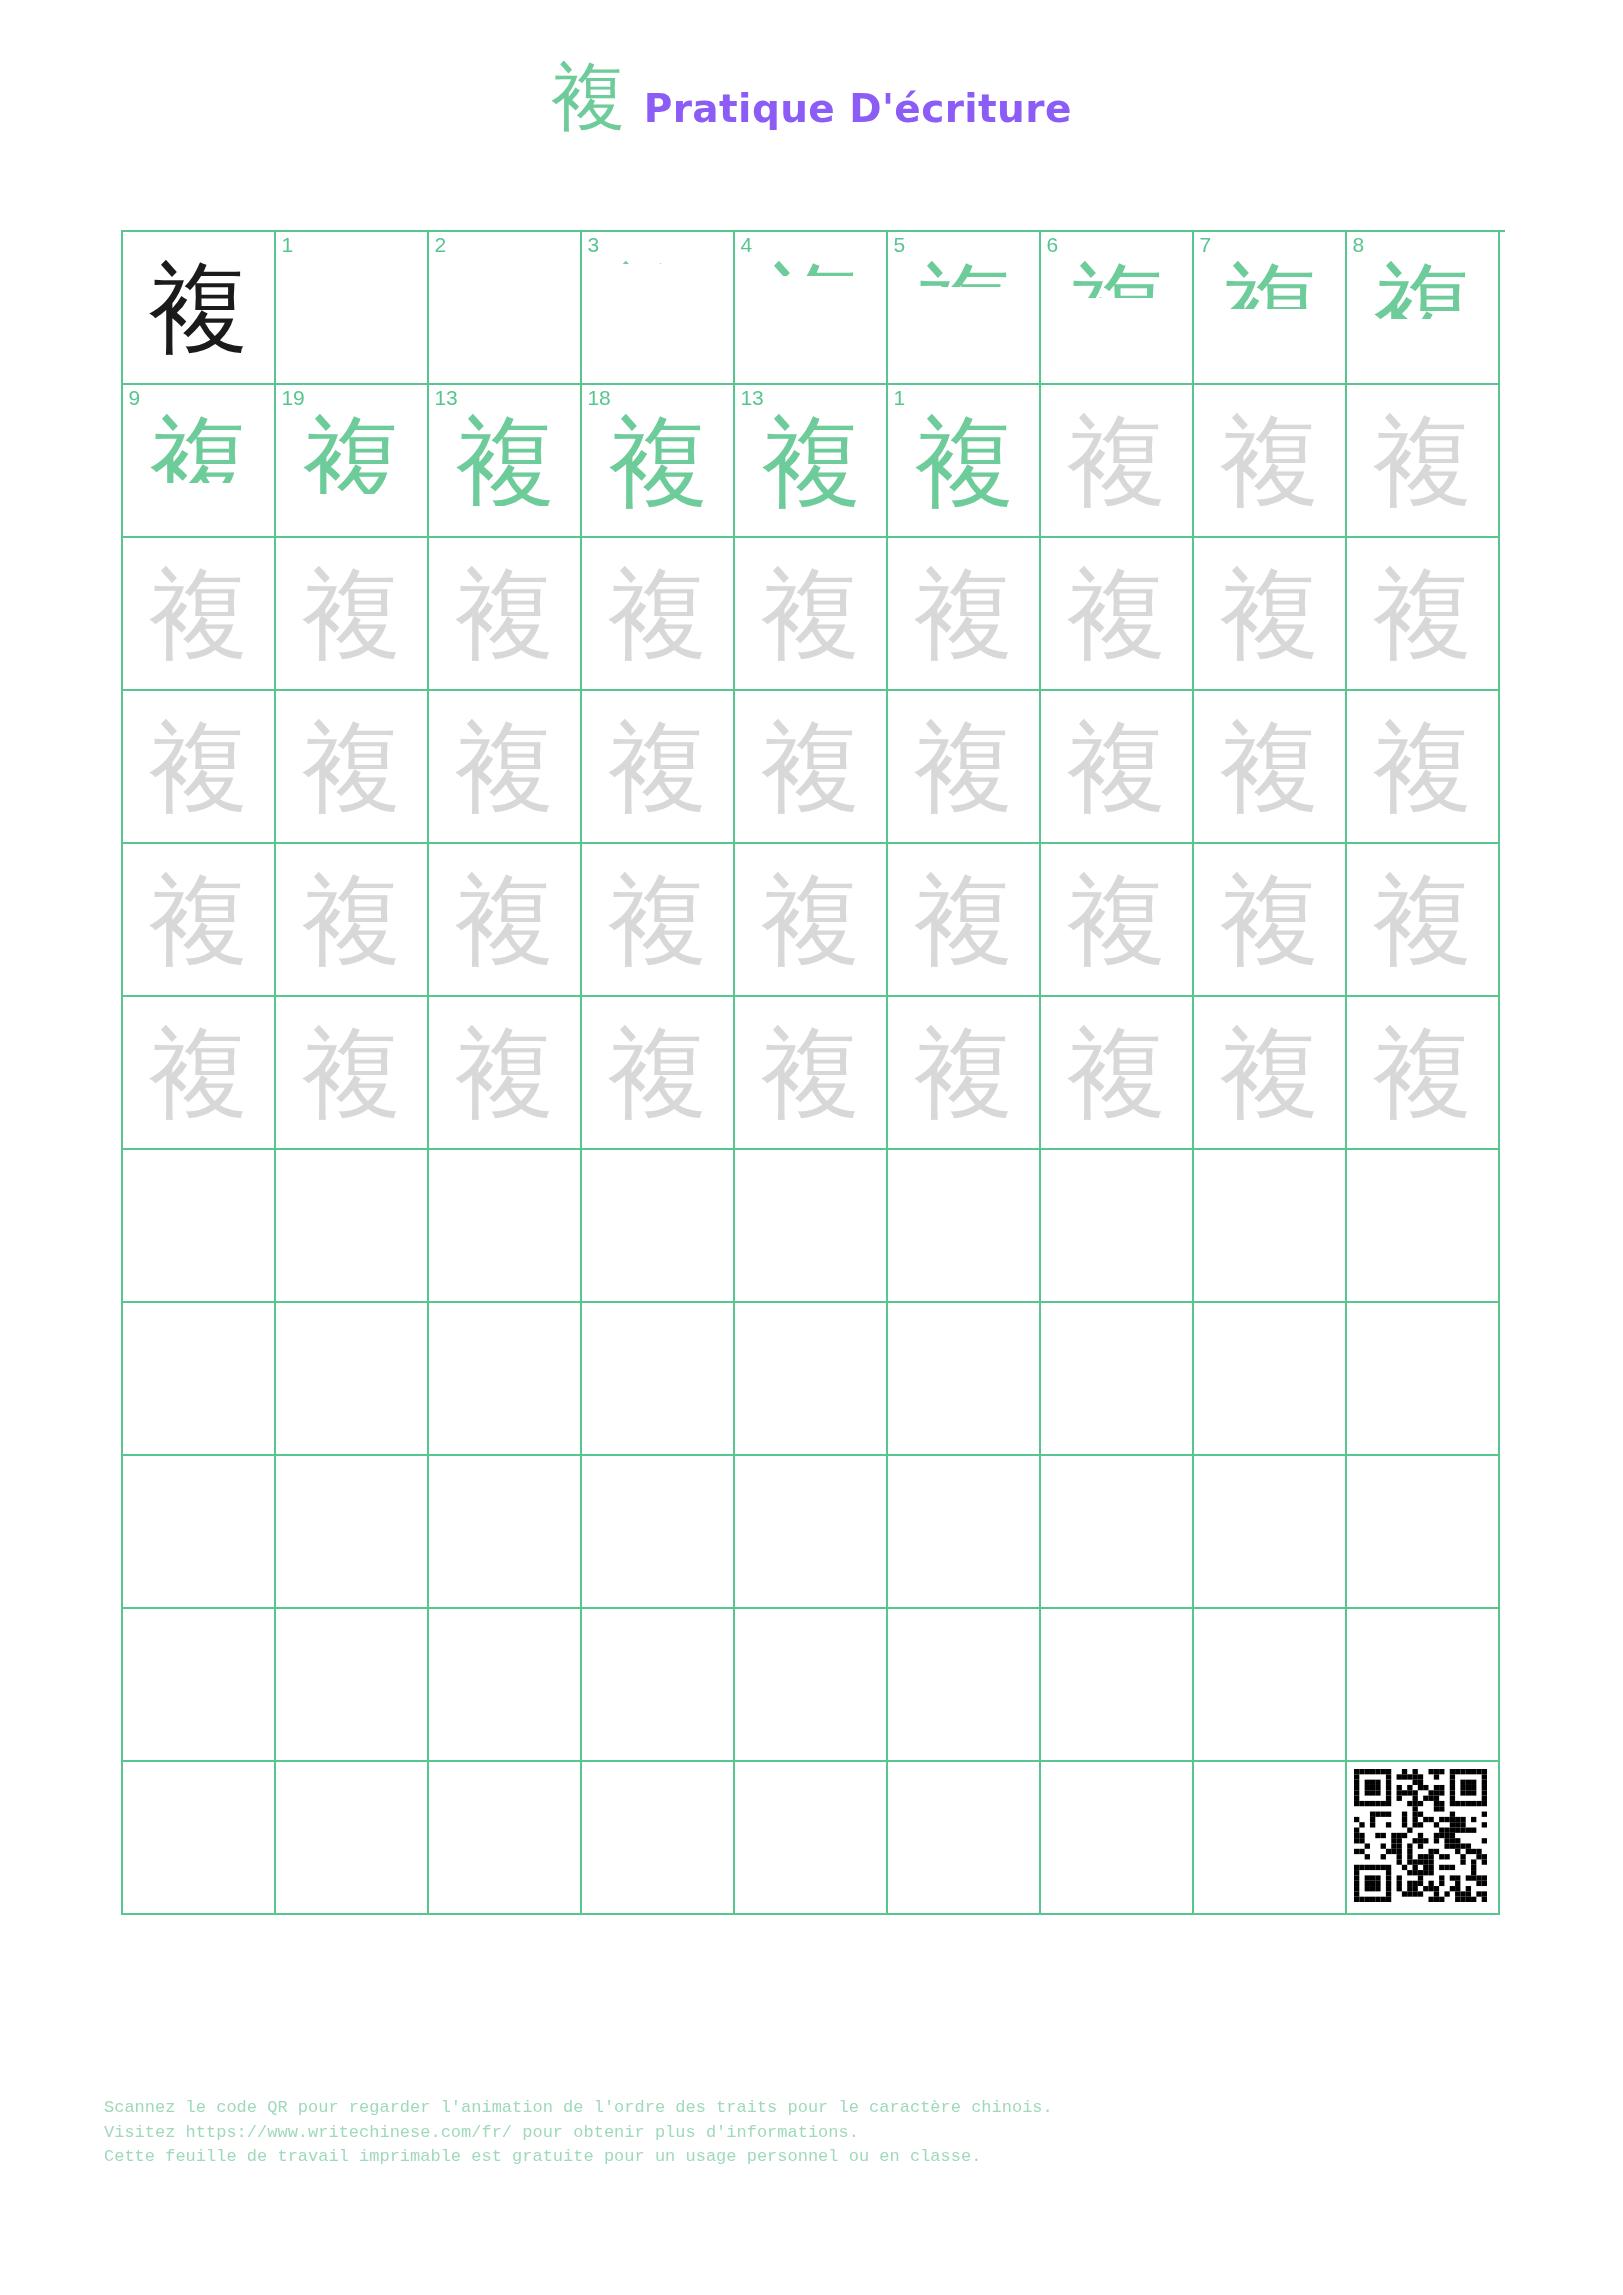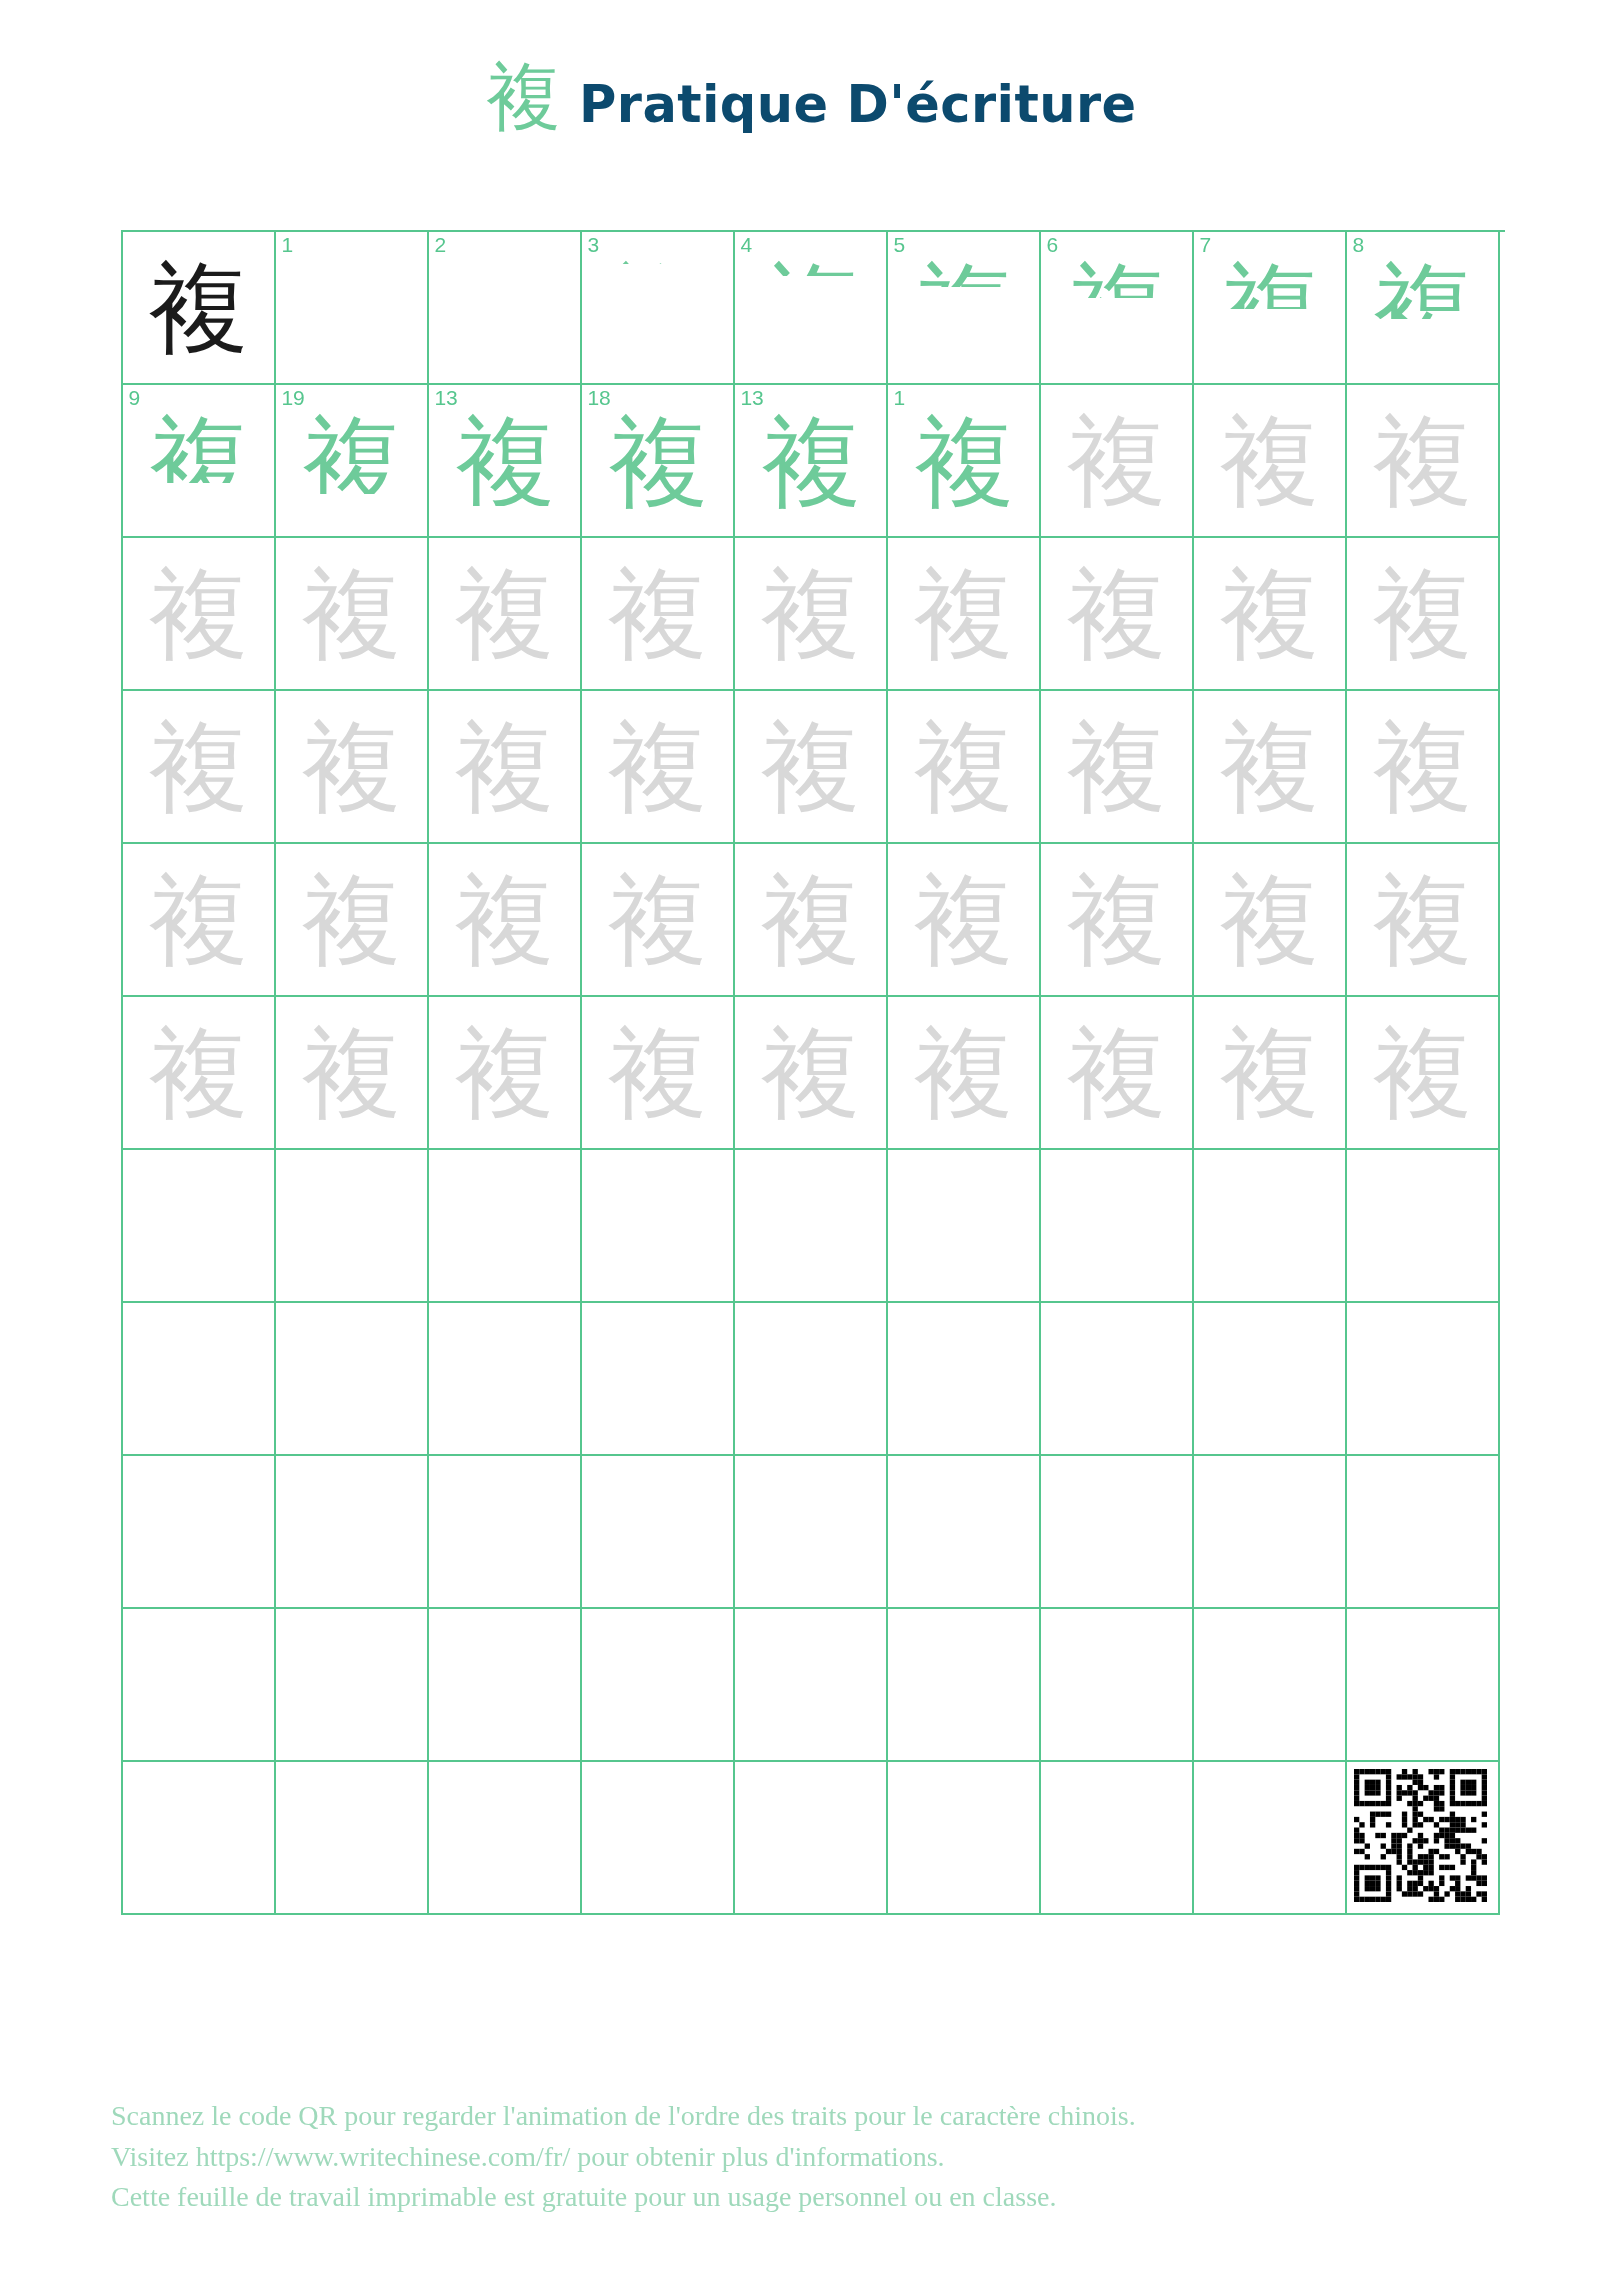--- a/index.html
+++ b/index.html
@@ -32,23 +32,23 @@
     align-items: baseline;
     gap: 18.5px;
   }
   .header-char {
     font-family: "DejaVu Serif", serif;
     font-size: 74px;
     color: #6ecb9a;
     line-height: 1;
   }
   .header-title {
-    font-size: 51px;
+    font-size: 39px;
     font-weight: bold;
-    color: #0c4a6e;
+    color: #8b5cf6;
     line-height: 1;
     letter-spacing: 0.4px;
   }
   
   .grid {
     position: absolute;
     left: 121px;
     top: 230px;
     width: 1382px;
     border-left: 2.3px solid #56c68e;
@@ -118,26 +118,26 @@
     right: 10.8px;
     bottom: 10.8px;
     width: 133px;
     height: 133px;
   }
   .qr svg { display: block; }
 
   
   .footer {
     position: absolute;
-    left: 111px;
+    left: 104px;
     top: 2096px;
     width: 1382px;
     color: #9fd9bb;
-    font-family: Liberation Serif, serif;
-    font-size: 28px;
+    font-family: Liberation Mono, monospace;
+    font-size: 17px;
     line-height: 1.45;
   }
   .footer div { white-space: nowrap; }
 </style>
 </head>
 <body>
 
 <div class="page">
 
   <div class="header">

